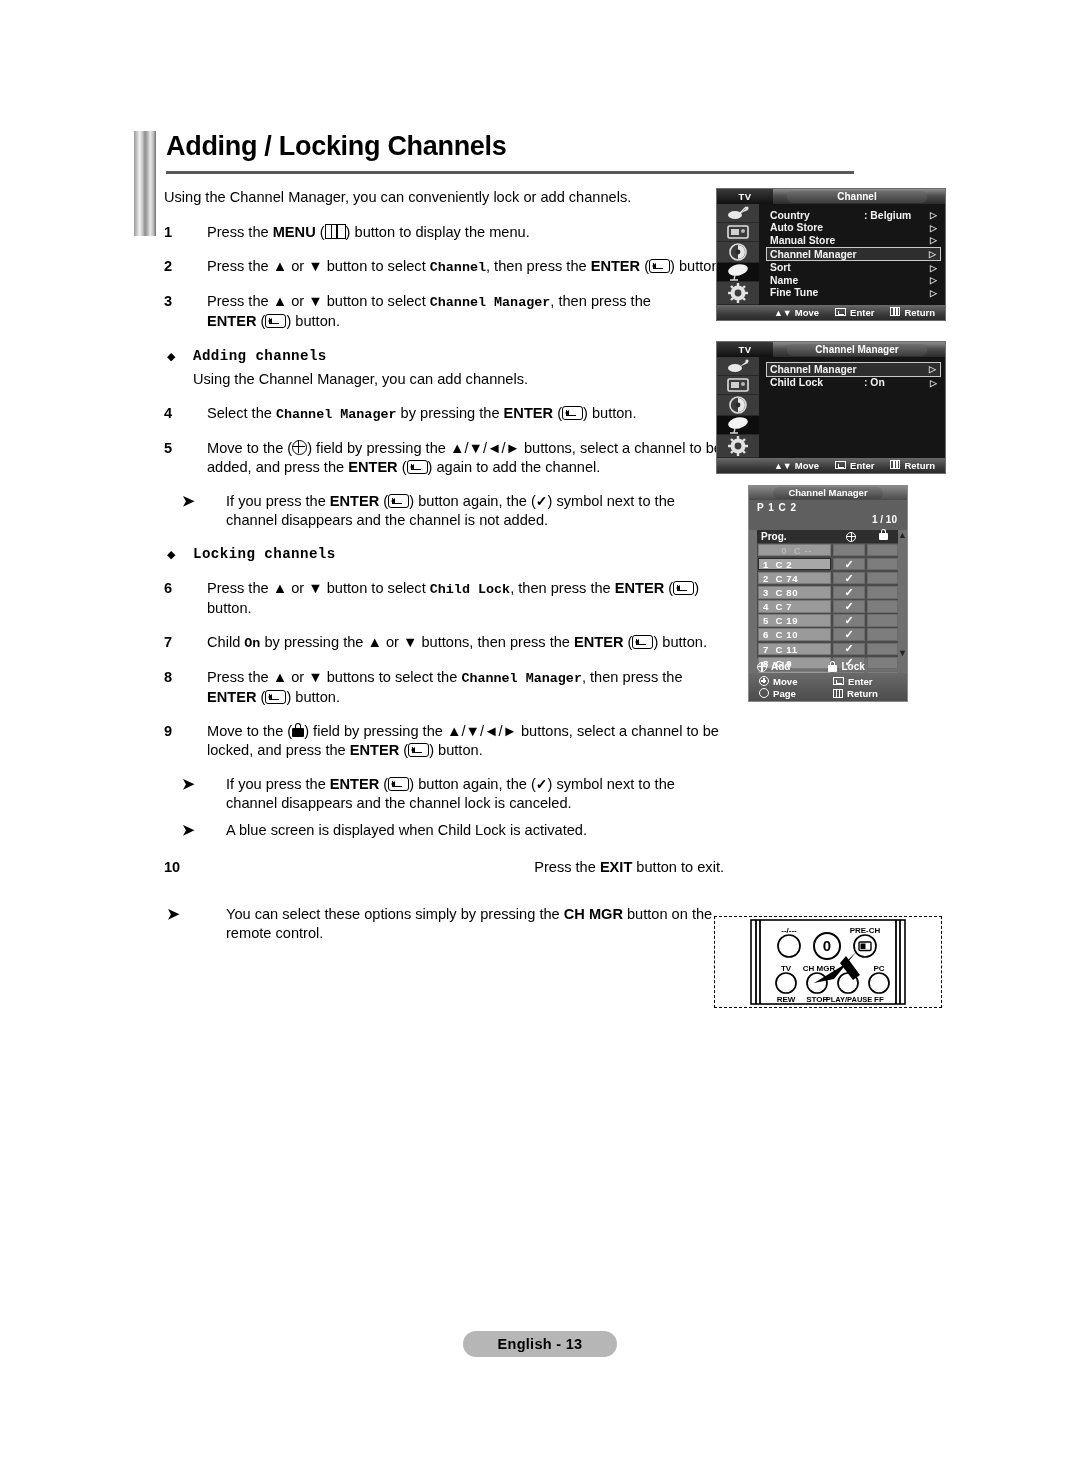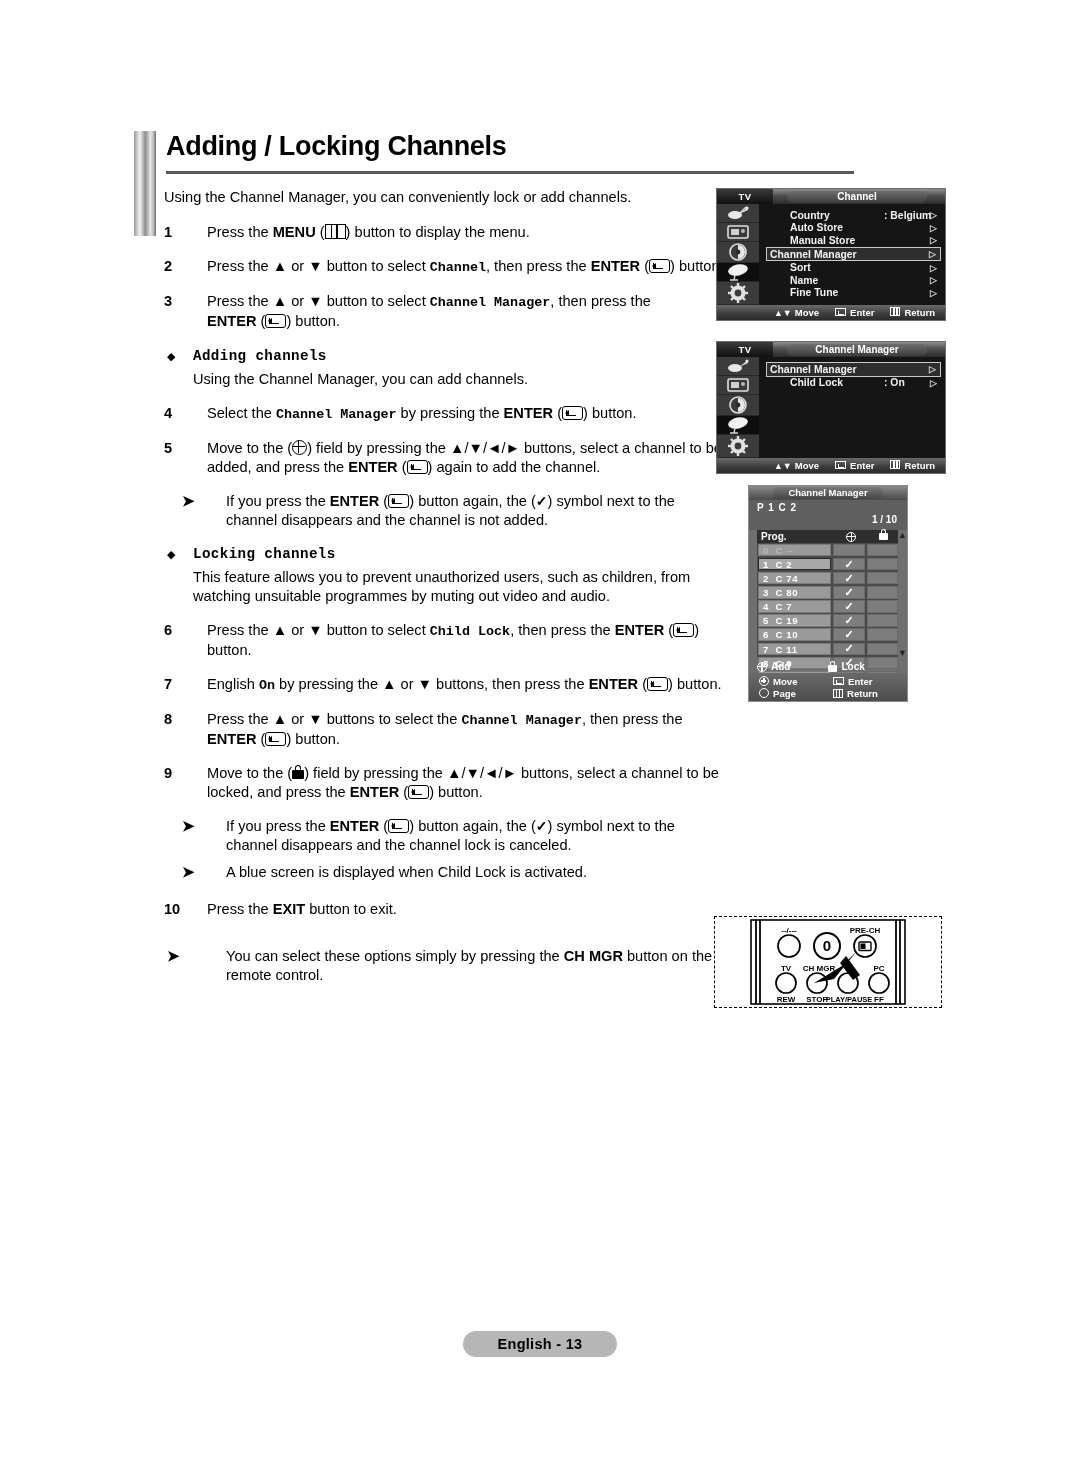--- a/index.html
+++ b/index.html
@@ -284,21 +284,20 @@
   }
   .osd-row {
     height: 12.6px;
     display: flex;
     align-items: center;
     font-size: 10.4px;
     font-weight: bold;
     color: #f2f2f2;
     position: relative;
     padding-left: 2px;
-    margin-left: 20px;
   }
   .osd-row.hl {
     border: 1px solid #c9c9c9;
     background: #2e2e2e;
     height: 12.6px;
     margin-left: -2px;
     padding-left: 3px;
   }
   .osd-row .lab { white-space: nowrap; }
   .osd-row .val {
@@ -400,21 +399,21 @@
     font-size: 9.6px;
     font-weight: bold;
     height: 12.4px;
     line-height: 12.4px;
     margin: 0 1px;
     border: 1px solid #7a7a7a;
     box-sizing: border-box;
     padding-left: 4px;
     letter-spacing: 0.6px;
   }
-  .cl-row.dim .c1 { color: #b9b9b9; }
+  .cl-row.dim .c1 { color: #b9b9b9; text-align: center; }
   .cl-row.sel .c1 { border: 1.6px solid #2a2a2a; background: #a8a8a8; }
   .cl-row .c2, .cl-row .c3 {
     width: 23%;
     height: 12.4px;
     background: #7d7d7d;
     border: 1px solid #6a6a6a;
     box-sizing: border-box;
     margin: 0 1px;
     display: flex;
     align-items: center;
@@ -583,31 +582,30 @@
   </div>
 
   <div class="note">
     <span class="arrow">➤</span>
     <span>If you press the </span><b>ENTER</b> (<span class="gly g-enter"></span><span>) button again, the (</span><span class="g-check">✓</span><span>) symbol next to the channel disappears and the channel is not added.</span>
   </div>
 
   <div class="bullet-head">
     <span class="dia">◆</span>
     <span class="mono">Locking channels</span>
-    <span class="sub">This feature allows you to prevent unauthorized users, such as children, from watching unsuitable programmes by muting out video and audio.</span>
   </div>
 
   <div class="step">
     <span class="num">6</span>
     <span>Press the ▲ or ▼ button to select </span><span class="mono-i">Child Lock</span><span>, then press the </span><b>ENTER</b> (<span class="gly g-enter"></span><span>) button.</span>
   </div>
 
   <div class="step">
     <span class="num">7</span>
-    <span>English </span><span class="mono-i">On</span><span> by pressing the ▲ or ▼ buttons, then press the </span><b>ENTER</b> (<span class="gly g-enter"></span><span>) button.</span>
+    <span>Child </span><span class="mono-i">On</span><span> by pressing the ▲ or ▼ buttons, then press the </span><b>ENTER</b> (<span class="gly g-enter"></span><span>) button.</span>
   </div>
 
   <div class="step">
     <span class="num">8</span>
     <span>Press the ▲ or ▼ buttons to select the </span><span class="mono-i">Channel Manager</span><span>, then press the </span><br><b>ENTER</b> (<span class="gly g-enter"></span><span>) button.</span>
   </div>
 
   <div class="step">
     <span class="num">9</span>
     <span>Move to the (</span><span class="gly g-lock"></span><span>) field by pressing the ▲/▼/◄/► buttons, select a channel to be locked, and press the </span><b>ENTER</b> (<span class="gly g-enter"></span><span>) button.</span>
@@ -616,21 +614,21 @@
   <div class="note">
     <span class="arrow">➤</span>
     <span>If you press the </span><b>ENTER</b> (<span class="gly g-enter"></span><span>) button again, the (</span><span class="g-check">✓</span><span>) symbol next to the channel disappears and the channel lock is canceled.</span>
   </div>
 
   <div class="note" style="margin-top:-6px;">
     <span class="arrow">➤</span>
     <span>A blue screen is displayed when Child Lock is activated.</span>
   </div>
 
-  <div class="step" style="margin-top:18px;">
+  <div class="step" style="margin-top:18px;text-align:right;">
     <span class="num">10</span>
     <span>Press the </span><b>EXIT</b><span> button to exit.</span>
   </div>
 
   <div class="tip">
     <span class="arrow">➤</span>
     <span>You can select these options simply by pressing the </span><b>CH MGR</b><span> button on the remote control.</span>
   </div>
 
 </div>

